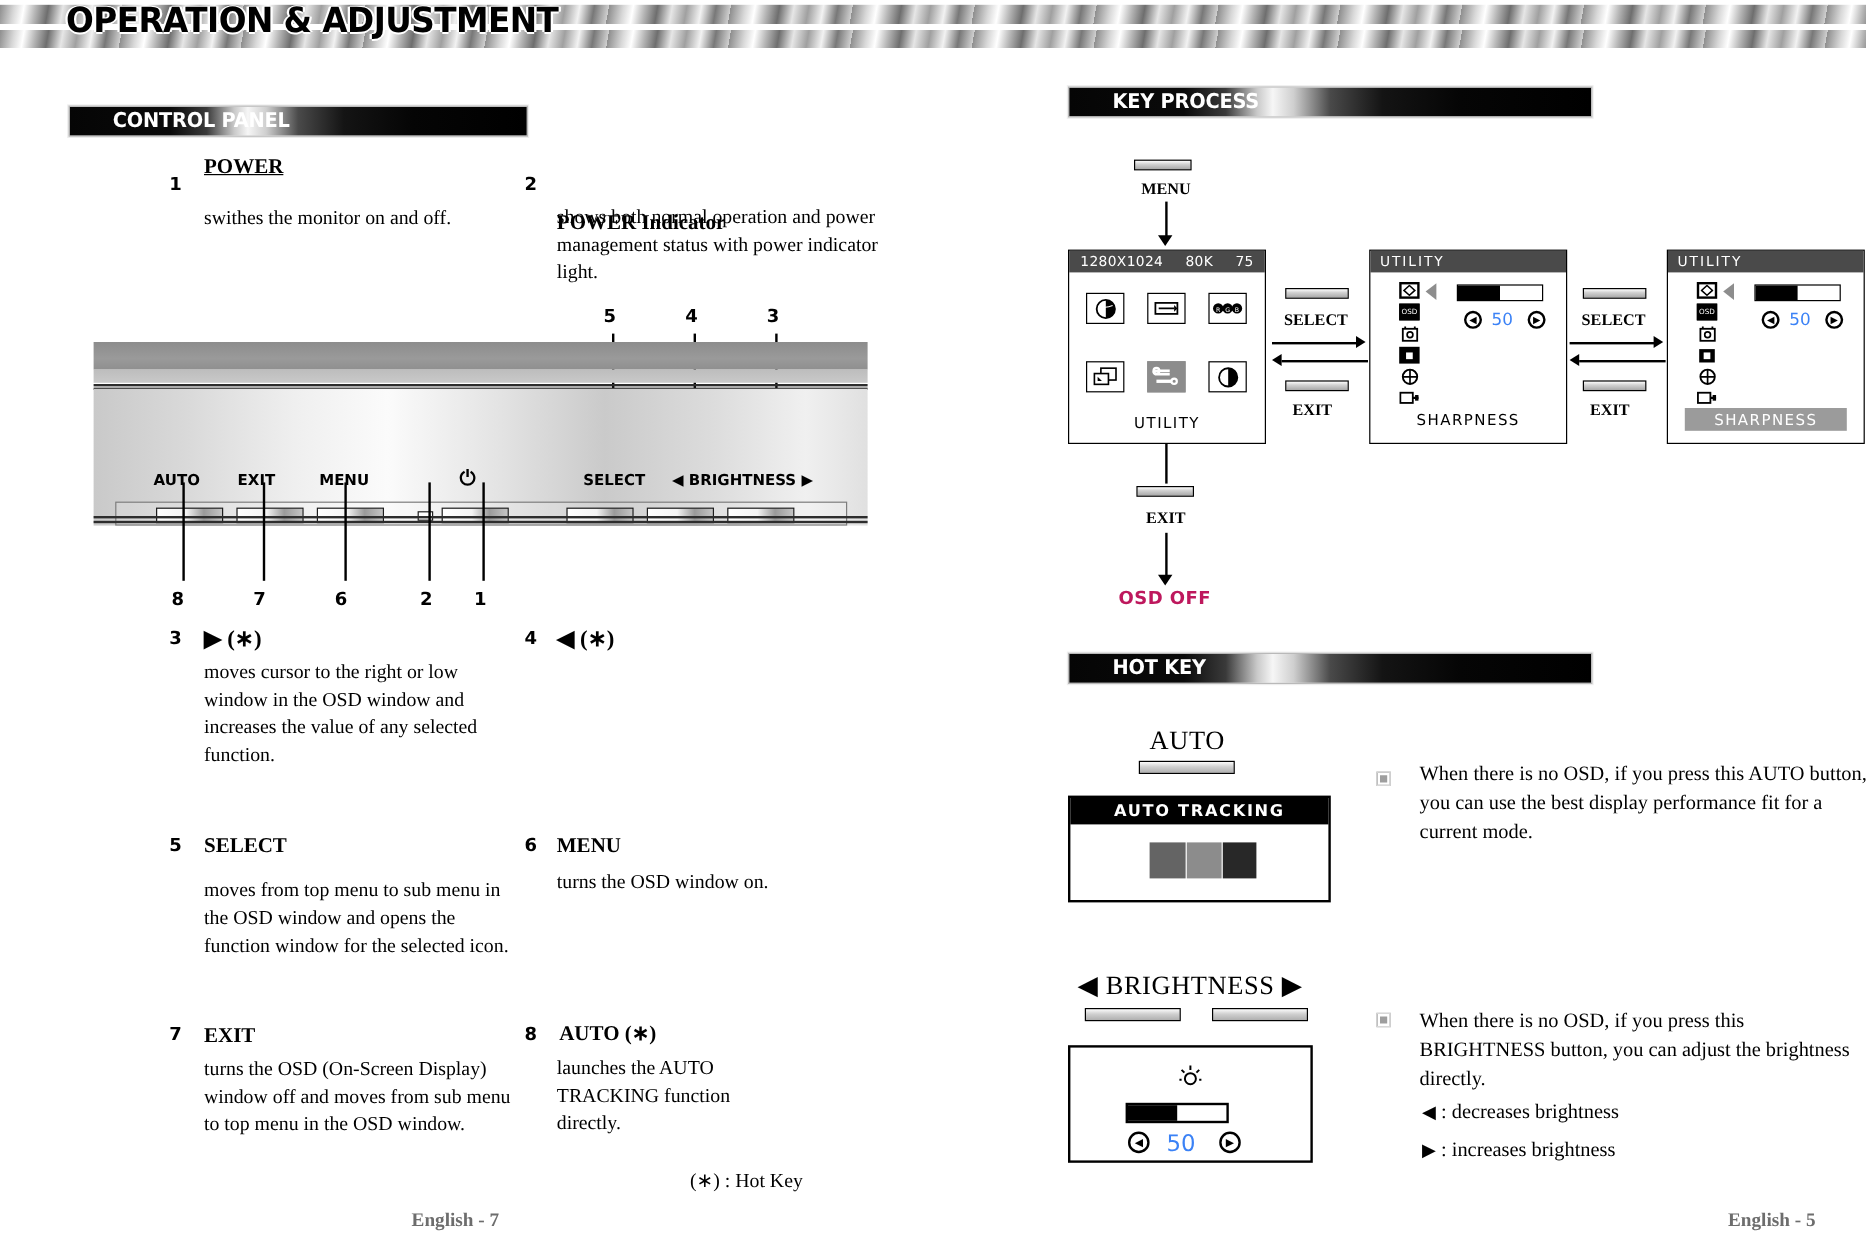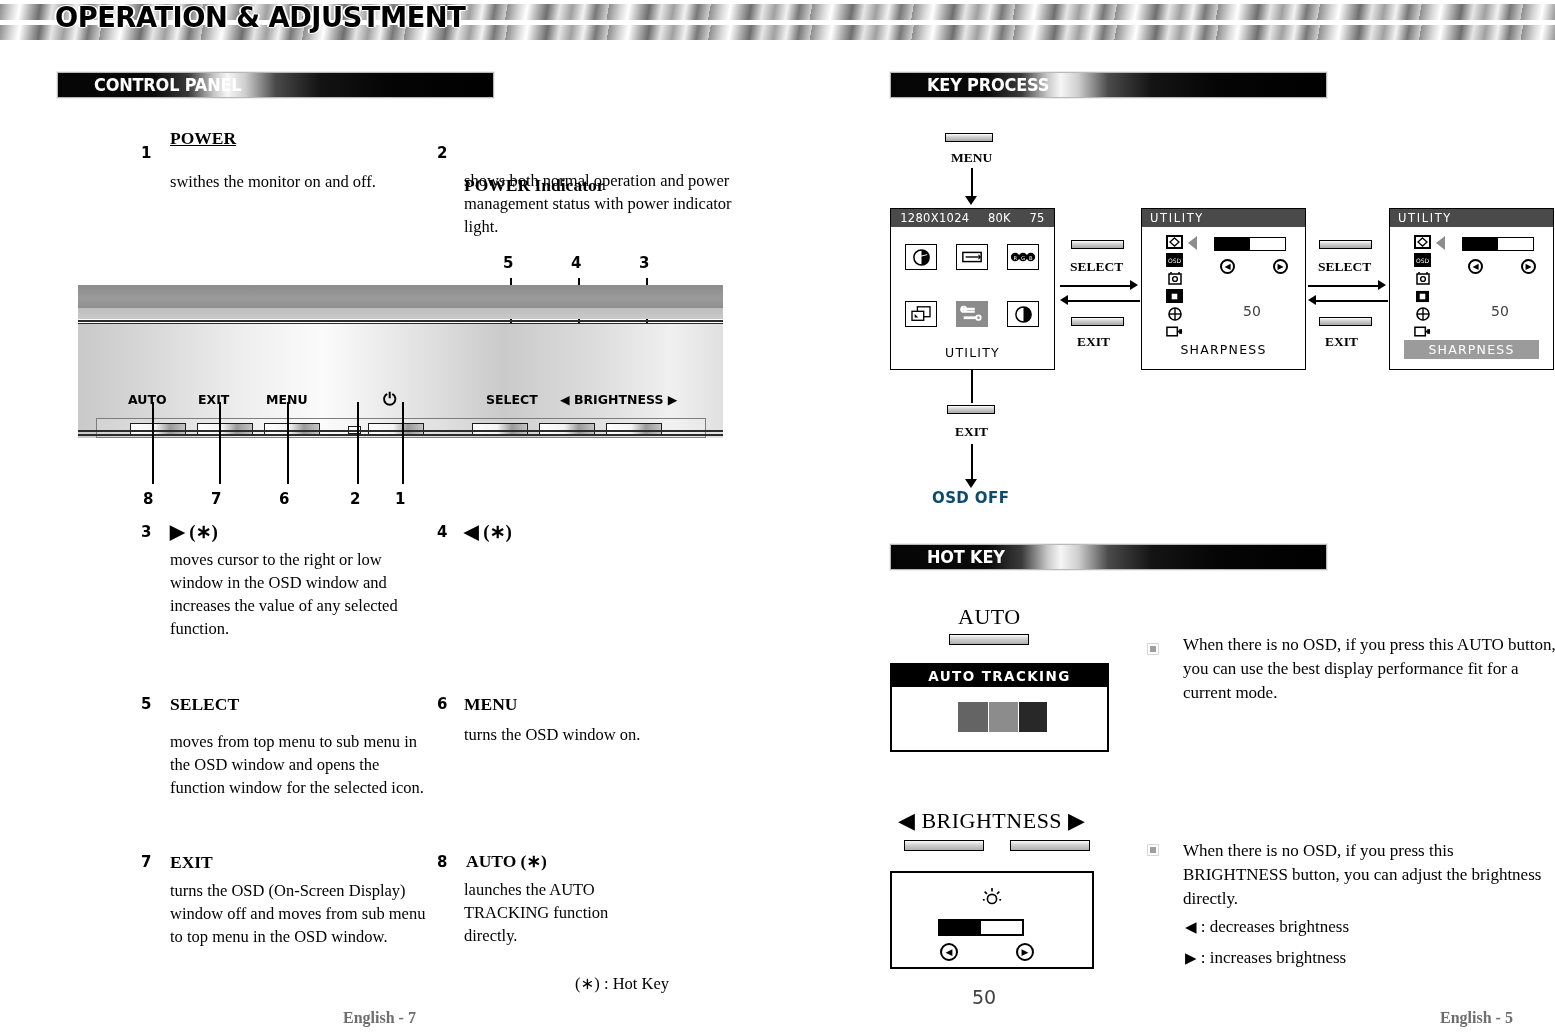--- a/index.html
+++ b/index.html
@@ -150,21 +150,21 @@
     border: 1.6px solid #000; background: #fff;
     display:flex; align-items:center; justify-content:center;
     font-size: 7px; font-family: "DejaVu Sans", sans-serif;
   }
   .bar-track {
     position: absolute; border: 1.6px solid #000; background: #fff; height: 14px;
   }
   .bar-fill { position: absolute; left: 0; top: 0; bottom: 0; background: #000; }
   .val-num {
     position: absolute; font-family: "DejaVu Sans", sans-serif;
-    font-size: 14px; color: #404040; font-weight: 500; margin-top: 44px;
+    font-size: 14px; color: #3b82f6; font-weight: 500;
   }
   .circ-arrow {
     position: absolute; width: 15px; height: 15px; border-radius: 50%;
     border: 2px solid #000; display: flex; align-items: center; justify-content: center;
     font-size: 8px; color: #000; line-height: 1;
   }
 
   
   .flow-line { position: absolute; background: #000; }
   .arrow-head {
@@ -174,21 +174,21 @@
     position: absolute; height: 9px;
     background: linear-gradient(180deg,#fdfdfd 0%,#d2d2d2 40%,#a8a8a8 100%);
     border: 1.5px solid #000;
   }
   .key-label {
     position: absolute; font-family: "Liberation Serif", serif;
     font-weight: bold; font-size: 13.5px; color: #000; white-space: nowrap;
   }
   .osd-off {
     position: absolute; font-family: "DejaVu Sans", sans-serif;
-    font-weight: bold; font-size: 15px; color: #0c4a6e; letter-spacing: 0.4px;
+    font-weight: bold; font-size: 15px; color: #be185d; letter-spacing: 0.4px;
   }
 
   
   .hk-heading {
     position: absolute; font-family: "Liberation Serif", serif;
     font-size: 22px; color: #000; letter-spacing: 0.5px; white-space: nowrap;
   }
   .hk-btn {
     position: absolute; height: 11px;
     background: linear-gradient(180deg,#fbfbfb 0%,#d0d0d0 45%,#b0b0b0 100%);
@@ -224,21 +224,21 @@
 
 <div class="page">
 
   <div class="top-band">
     <div class="band-strip s1"></div>
     <div class="band-white-gap"></div>
     <div class="band-strip s2"></div>
   </div>
   <div class="doc-title">OPERATION &amp; ADJUSTMENT</div>
 
-  <div class="sec-bar" style="left:57px; top:72px; width:437px;">
+  <div class="sec-bar" style="left:57px; top:88px; width:383px;">
     <span>CONTROL PANEL</span>
   </div>
 
   <div class="abs num" style="left:141px; top:144px;">1</div>
   <div class="abs item-title" style="left:170px; top:128px;text-decoration:underline;">POWER</div>
   <div class="abs item-body" style="left:170px; top:171px; width:215px;">swithes the monitor on and off.</div>
 
   <div class="abs num" style="left:437px; top:144px;">2</div>
   <div class="abs item-title" style="left:464px; top:143px;margin-top:32px;">POWER Indicator</div>
   <div class="abs item-body" style="left:464px; top:170px; width:280px;">shows both normal operation and power management status with power indicator light.</div>

